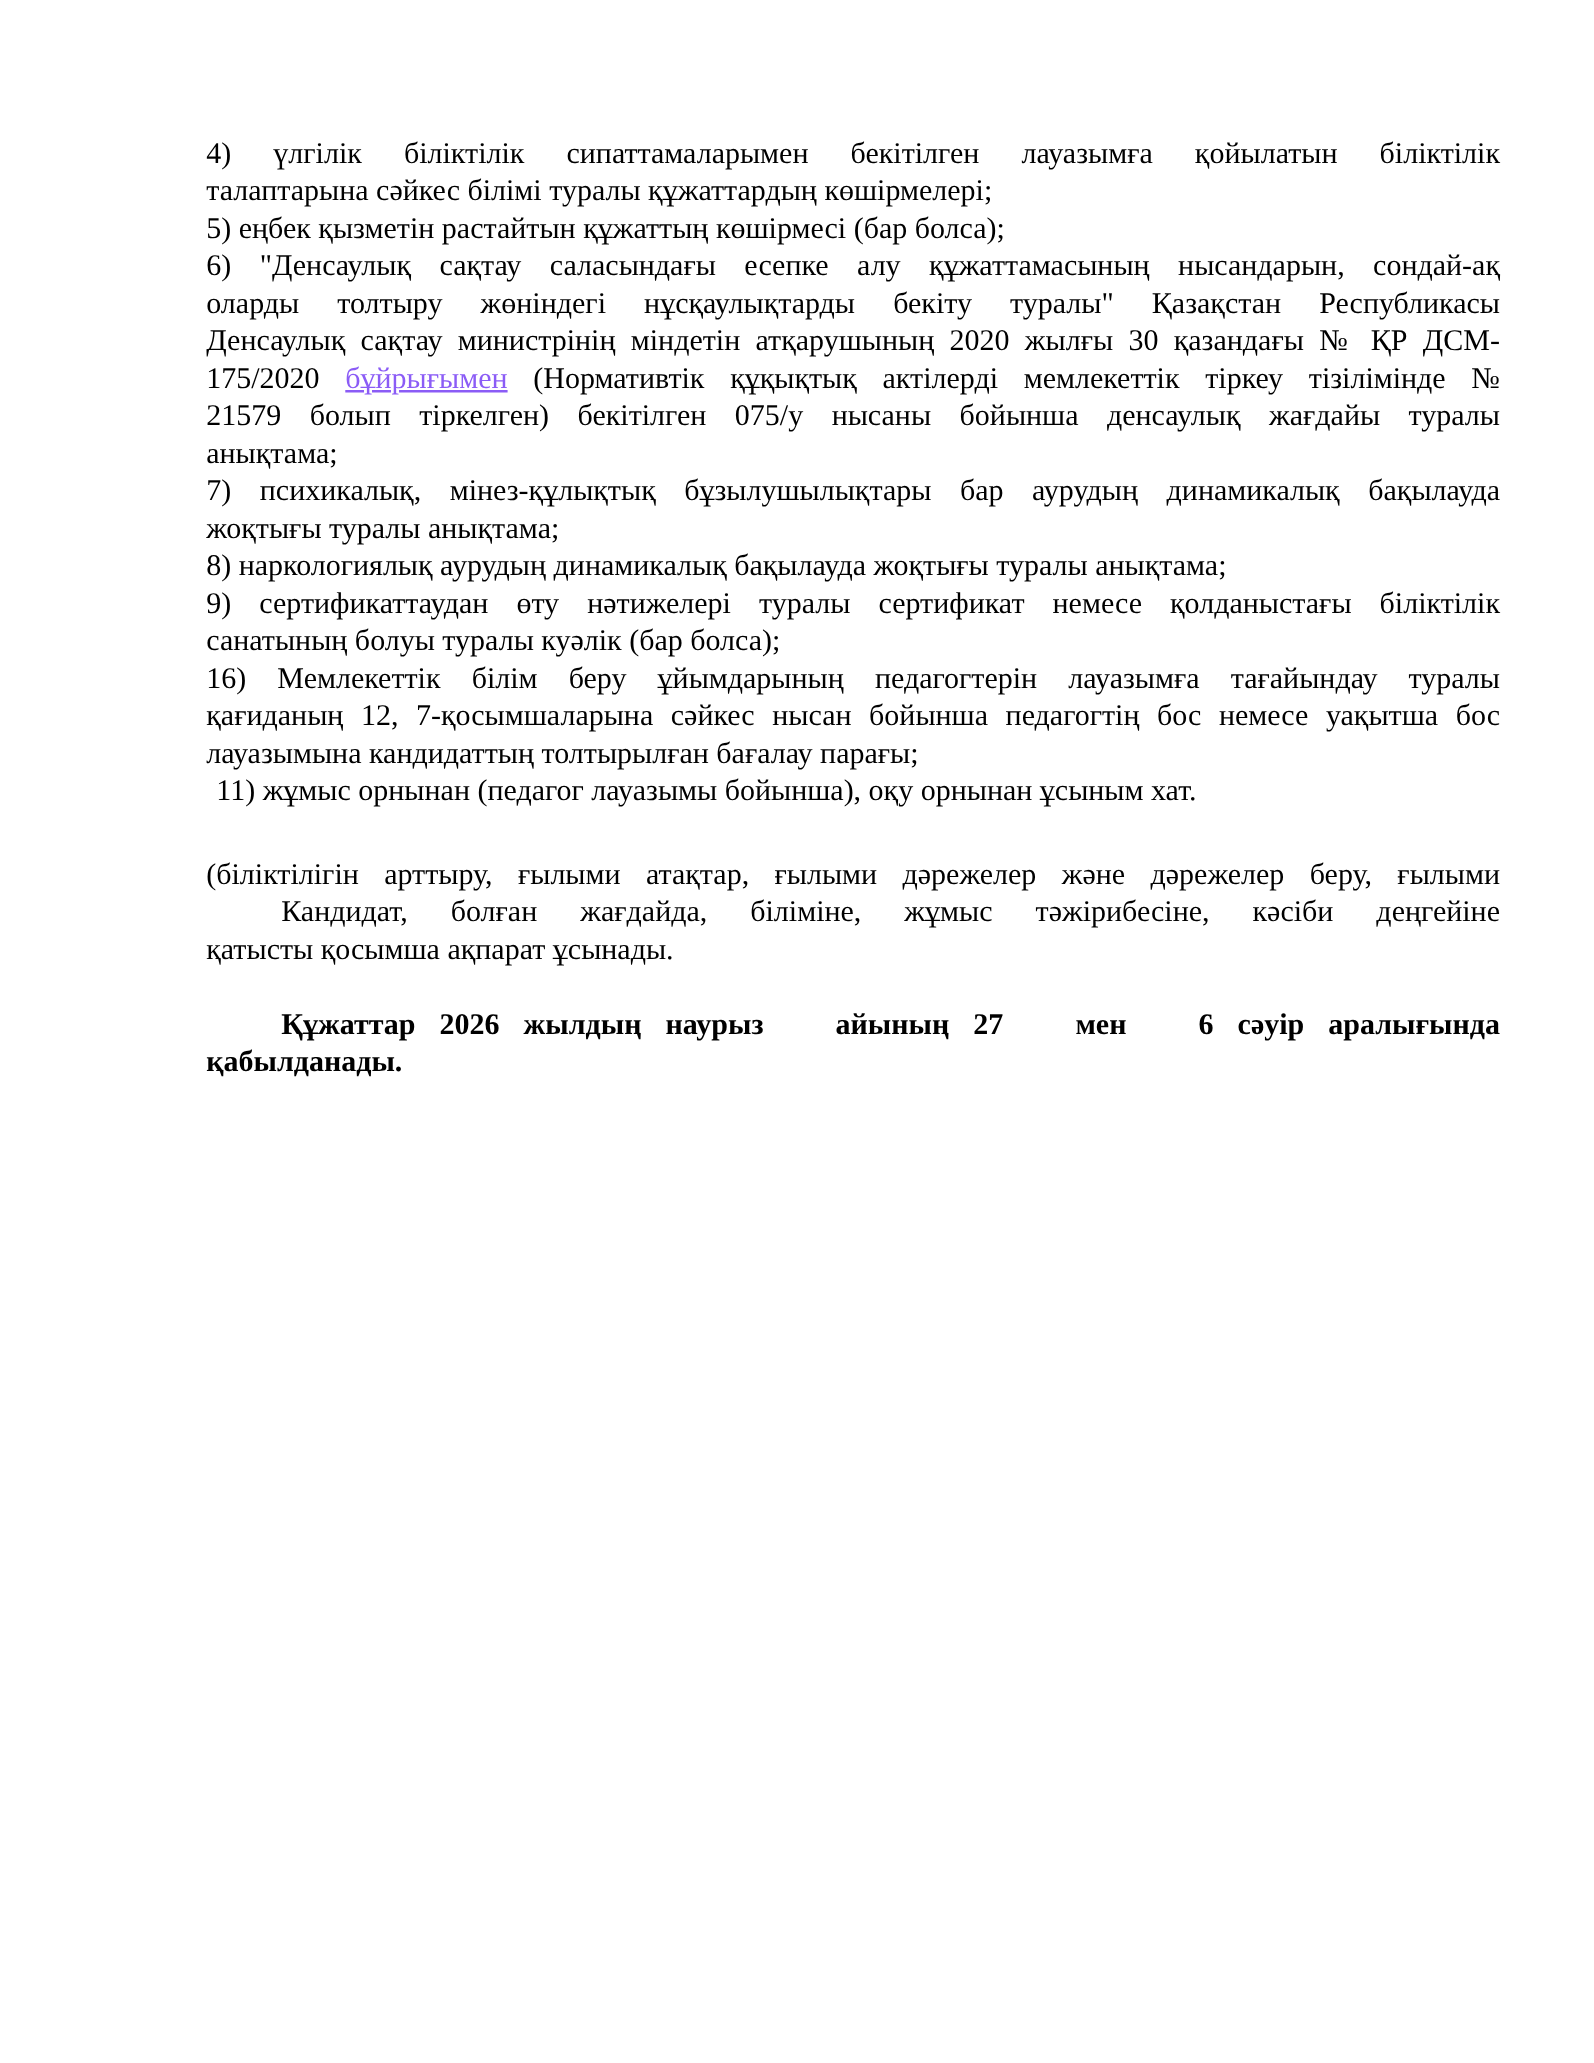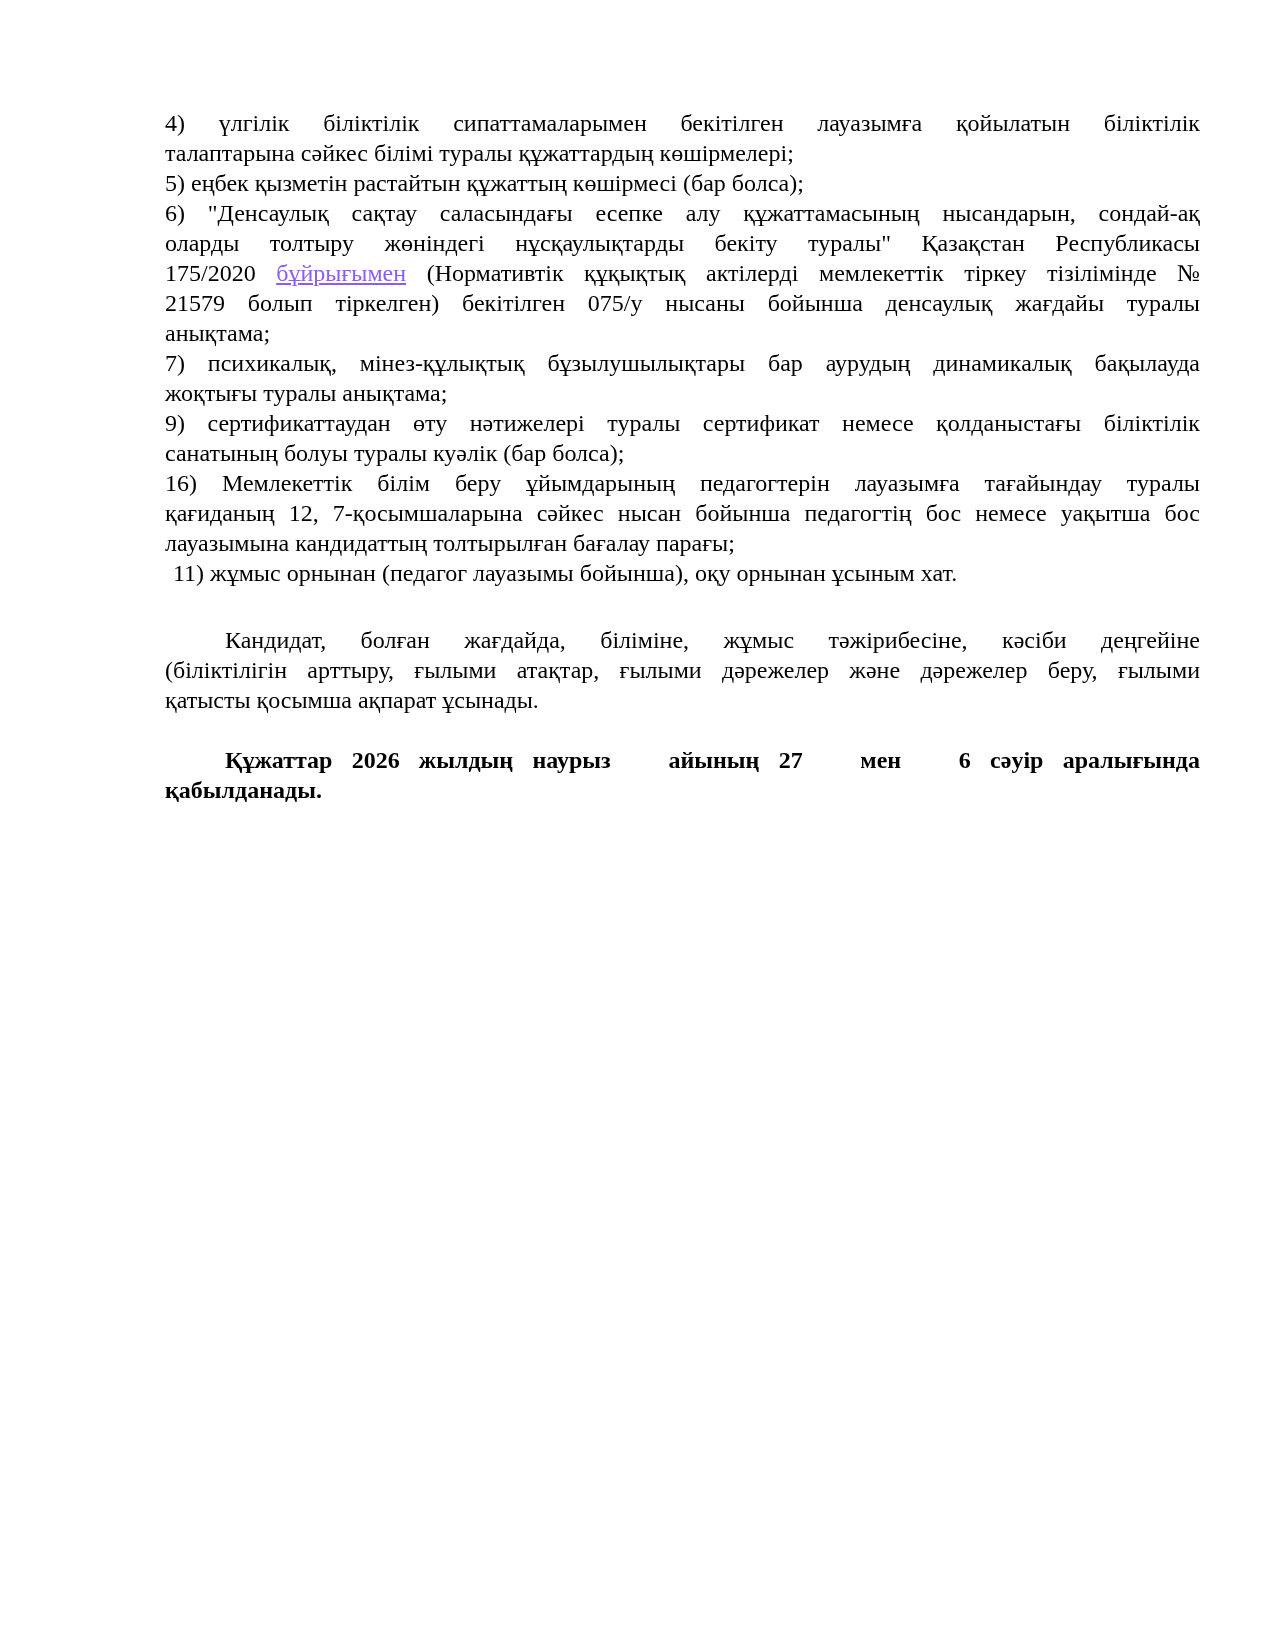--- a/index.html
+++ b/index.html
@@ -42,42 +42,46 @@
     <div class="paragraph">
       <div class="line"><span>4) үлгілік біліктілік сипаттамаларымен бекітілген лауазымға қойылатын біліктілік</span></div>
       <div class="line last"><span>талаптарына сәйкес білімі туралы құжаттардың көшірмелері;</span></div>
     </div>
     <div class="paragraph">
       <div class="line last"><span>5) еңбек қызметін растайтын құжаттың көшірмесі (бар болса);</span></div>
     </div>
     <div class="paragraph">
       <div class="line"><span>6) "Денсаулық сақтау саласындағы есепке алу құжаттамасының нысандарын, сондай-ақ</span></div>
       <div class="line"><span>оларды толтыру жөніндегі нұсқаулықтарды бекіту туралы" Қазақстан Республикасы</span></div>
+      <div class="line"><span>Денсаулық сақтау министрінің міндетін атқарушының 2020 жылғы 30 қазандағы № ҚР ДСМ-</span></div>
       <div class="line"><span>175/2020 </span><a class="doclink" style="color: #8b5cf6;">бұйрығымен</a><span> (Нормативтік құқықтық актілерді мемлекеттік тіркеу тізілімінде №</span></div>
       <div class="line"><span>21579 болып тіркелген) бекітілген 075/у нысаны бойынша денсаулық жағдайы туралы</span></div>
       <div class="line last"><span>анықтама;</span></div>
     </div>
     <div class="paragraph">
       <div class="line"><span>7) психикалық, мінез-құлықтық бұзылушылықтары бар аурудың динамикалық бақылауда</span></div>
       <div class="line last"><span>жоқтығы туралы анықтама;</span></div>
+    </div>
+    <div class="paragraph">
+      <div class="line last"><span>8) наркологиялық аурудың динамикалық бақылауда жоқтығы туралы анықтама;</span></div>
     </div>
     <div class="paragraph">
       <div class="line"><span>9) сертификаттаудан өту нәтижелері туралы сертификат немесе қолданыстағы біліктілік</span></div>
       <div class="line last"><span>санатының болуы туралы куәлік (бар болса);</span></div>
     </div>
     <div class="paragraph">
       <div class="line"><span>16) Мемлекеттік білім беру ұйымдарының педагогтерін лауазымға тағайындау туралы</span></div>
       <div class="line"><span>қағиданың 12, 7-қосымшаларына сәйкес нысан бойынша педагогтің бос немесе уақытша бос</span></div>
       <div class="line last"><span>лауазымына кандидаттың толтырылған бағалау парағы;</span></div>
     </div>
     <div class="paragraph">
       <div class="line last" style="padding-left: 8px;"><span>11) жұмыс орнынан (педагог лауазымы бойынша), оқу орнынан ұсыным хат.</span></div>
     </div>
     <div class="paragraph" style="margin-top: 37px;">
+      <div class="line"><span>(біліктілігін арттыру, ғылыми атақтар, ғылыми дәрежелер және дәрежелер беру, ғылыми</span></div>
       <div class="line" style="padding-left: 60px;"><span>Кандидат, болған жағдайда, біліміне, жұмыс тәжірибесіне, кәсіби деңгейіне</span></div>
-      <div class="line"><span>(біліктілігін арттыру, ғылыми атақтар, ғылыми дәрежелер және дәрежелер беру, ғылыми</span></div>
       <div class="line last"><span>қатысты қосымша ақпарат ұсынады.</span></div>
     </div>
     <div class="paragraph bold" style="margin-top: 30px;">
       <div class="line" style="padding-left: 60px;"><span>Құжаттар 2026 жылдың наурыз &nbsp; айының 27 &nbsp; мен &nbsp; 6 сәуір аралығында</span></div>
       <div class="line last"><span>қабылданады.</span></div>
     </div>
   </div>
 
 </body></html>

